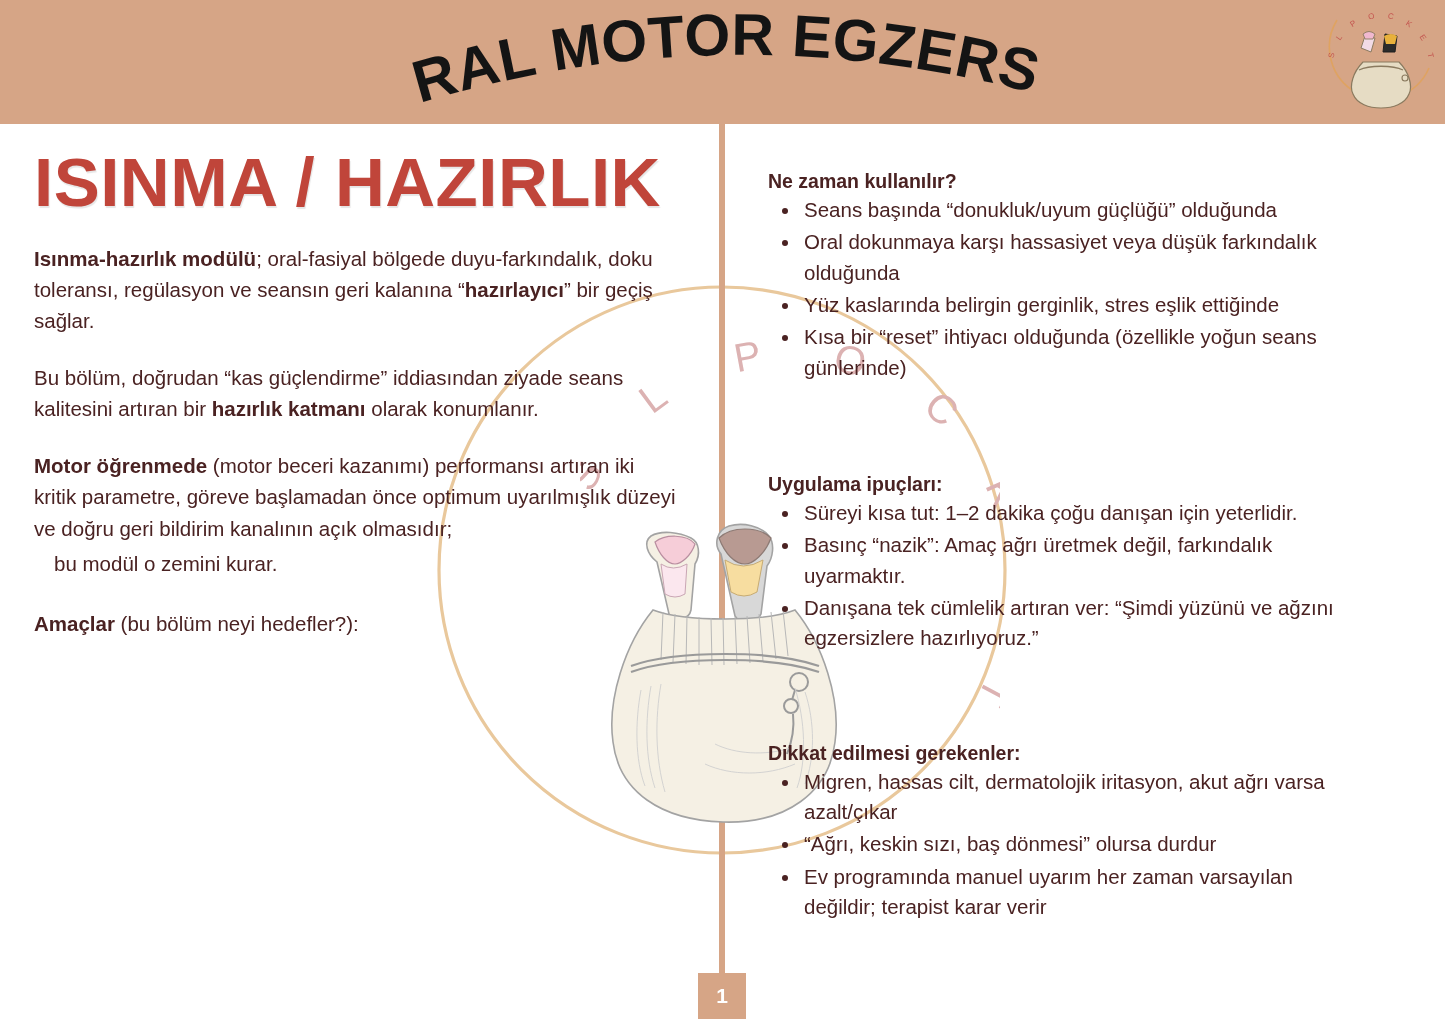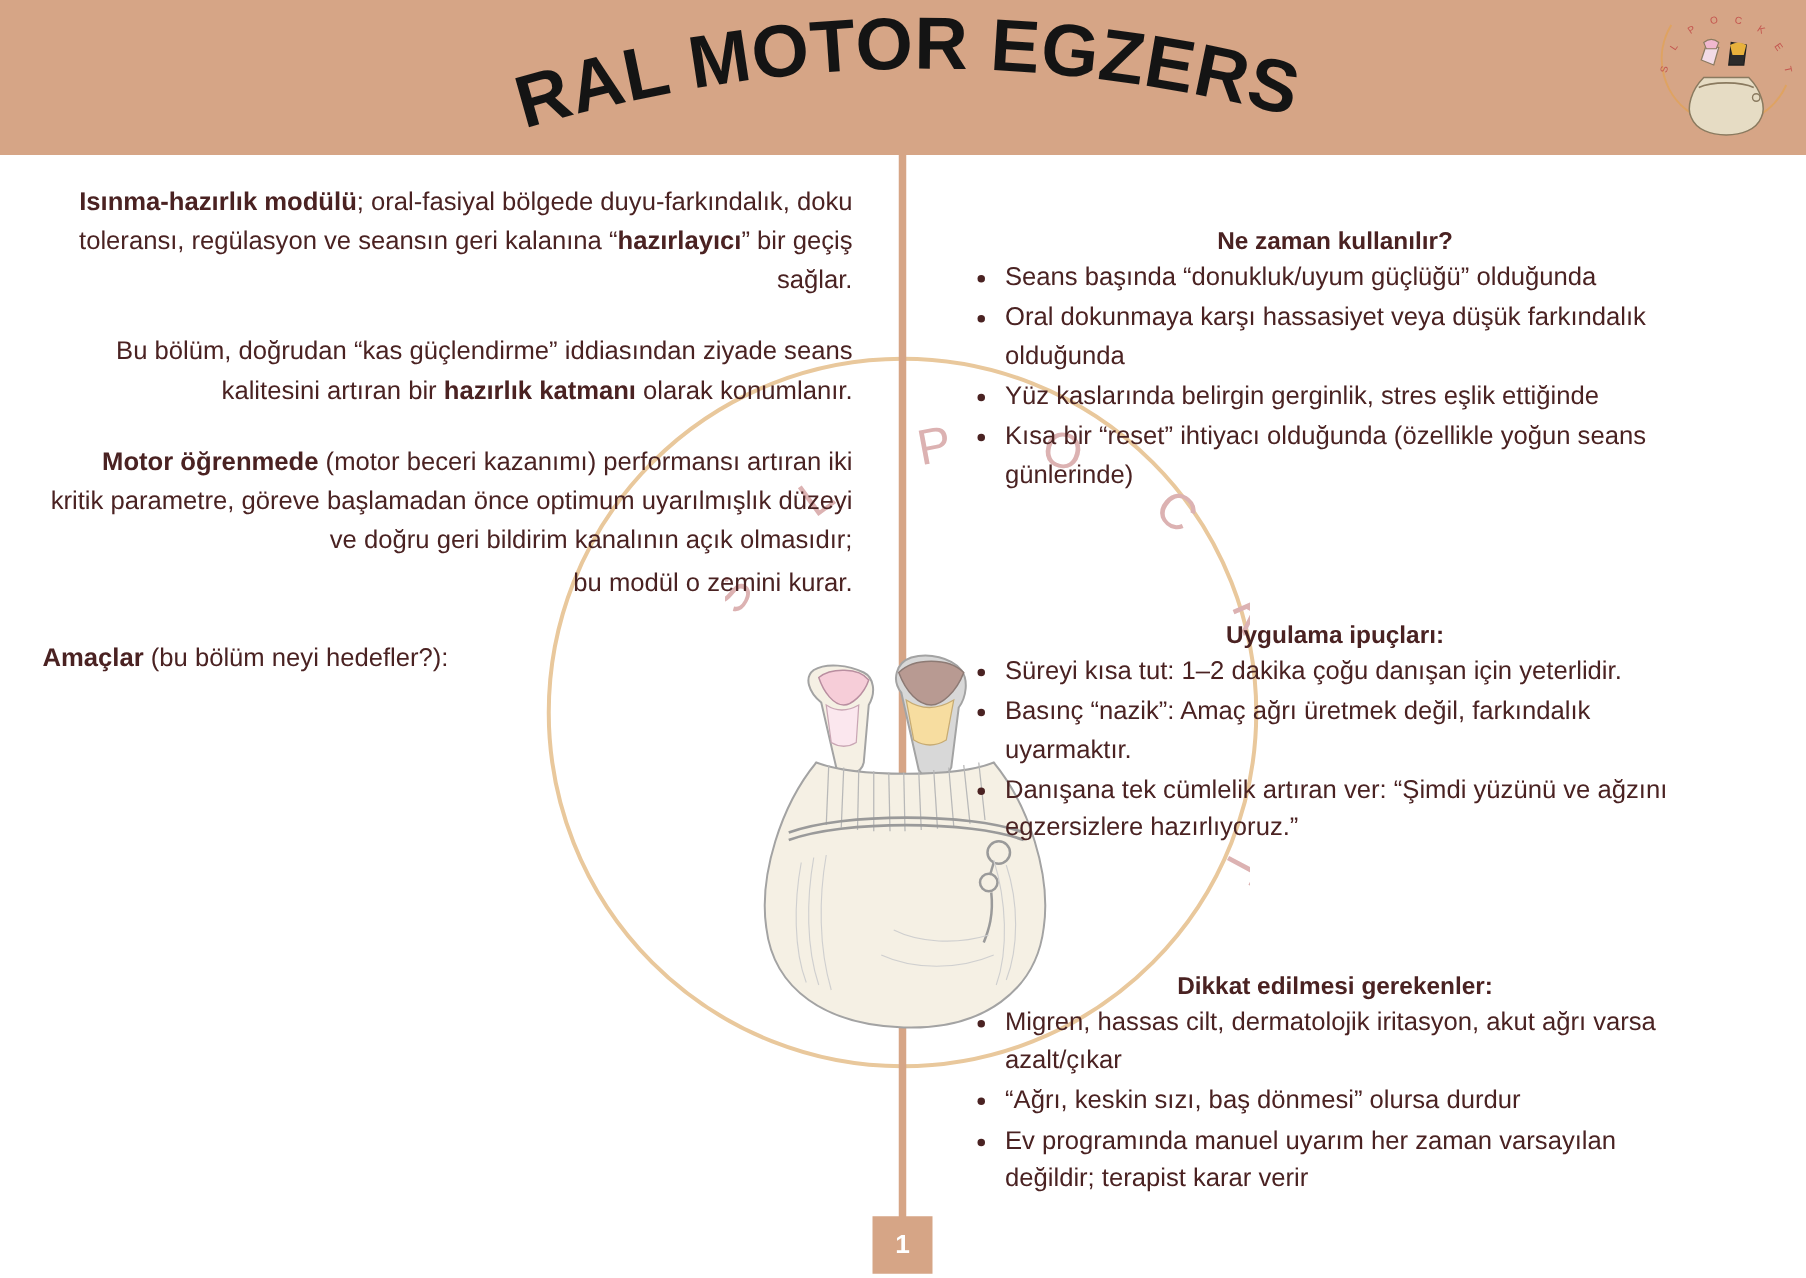--- a/index.html
+++ b/index.html
@@ -129,31 +129,29 @@
     letter-spacing: 0.5px;
     margin: 0 0 22px 0;
     text-shadow: 1px 2px 1px rgba(0,0,0,0.10);
   }
 
   p.para {
     font-size: 20.5px;
     line-height: 1.52;
     margin: 0 0 26px 0;
     color: #4a2222;
-    text-align: right;
   }
   p.para:last-child { margin-bottom: 0; }
   .b { font-weight: bold; }
 
   .sec-head {
     font-size: 19.5px;
     font-weight: bold;
     color: #4a2222;
-    margin: 12px 0 2px 0;
-    text-align: center;
+    margin: 0 0 2px 0;
   }
   .sec {
     margin-bottom: 0;
   }
   ul.bullets {
     list-style: none;
     margin: 0;
     padding: 0 0 0 34px;
   }
   ul.bullets li {
@@ -316,20 +314,21 @@
           <path d="M 200,274 C 210,306 212,346 202,374"></path>
           <path d="M 210,278 C 220,308 220,344 210,370"></path>
           <path d="M 120,330 C 140,340 170,342 196,334"></path>
           <path d="M 110,350 C 136,362 172,362 200,350"></path>
         </g>
       </g>
     </svg>
   </div>
 
   <div class="col-left">
+    <h1 class="big-title">ISINMA / HAZIRLIK</h1>
     <div id="left-paragraphs">
         <p class="para"><span class="b">Isınma-hazırlık modülü</span><span>; oral-fasiyal bölgede duyu-farkındalık, doku toleransı, regülasyon ve seansın geri kalanına “</span><span class="b">hazırlayıcı</span><span>” bir geçiş sağlar.</span></p>
         <p class="para"><span>Bu bölüm, doğrudan “kas güçlendirme” iddiasından ziyade seans kalitesini artıran bir </span><span class="b">hazırlık katmanı</span><span> olarak konumlanır.</span></p>
         <p class="para" style="margin-bottom: 4px;"><span class="b">Motor öğrenmede</span><span> (motor beceri kazanımı) performansı artıran iki kritik parametre, göreve başlamadan önce optimum uyarılmışlık düzeyi ve doğru geri bildirim kanalının açık olmasıdır;</span></p>
         <p class="para" style="margin-bottom: 30px; margin-left: 20px;"><span>bu modül o zemini kurar.</span></p>
       </div>
 
     <div class="amaclar-lead">
       <span class="b">Amaçlar</span><span> (bu bölüm neyi hedefler?):</span>
     </div>

